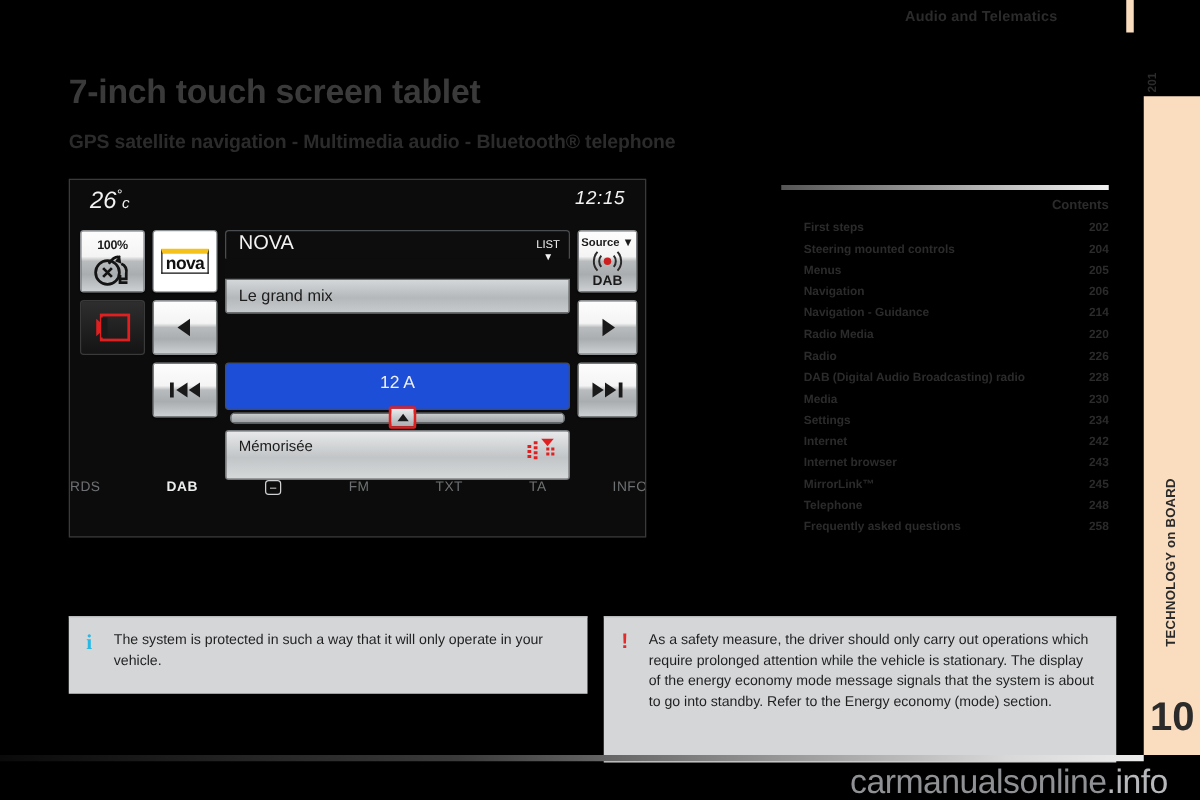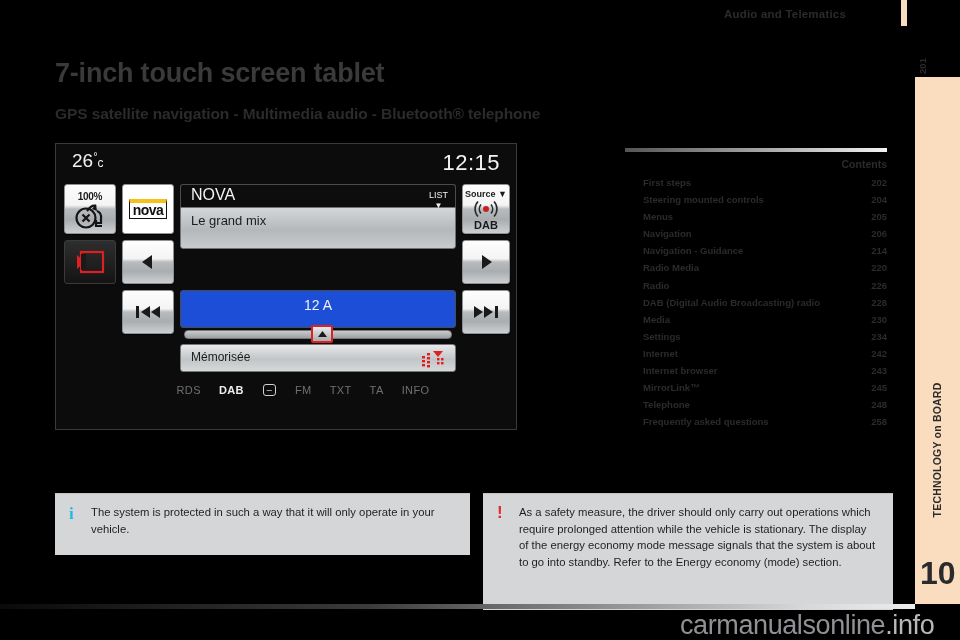--- a/index.html
+++ b/index.html
@@ -88,31 +88,31 @@
 
   
   .tablet {
     position: absolute; left: 55px; top: 143px;
     width: 462px; height: 287px;
     background: #0c0c0c;
     border: 1px solid #3a3a3a;
     overflow: hidden;
   }
   .tab-statusbar {
-    position: relative; height: 36px; width: 100%;
+    position: relative; height: 36px; width: 100%; font-style: italic;
   }
   .tab-temp {
     position: absolute; left: 16px; top: 6px;
     font-size: 19px; color: #f2f2f2; font-weight: 400;
   }
   .tab-temp sup { font-size: 11px; vertical-align: super; }
   .tab-temp .cc { font-size: 12px; }
   .tab-clock {
     position: absolute; right: 16px; top: 6px;
-    font-size: 22px; color: #f2f2f2; letter-spacing: .5px; margin-left: 42px;
+    font-size: 15px; color: #f2f2f2; letter-spacing: .5px; margin-left: 42px;
   }
 
   
   .btn {
     position: absolute;
     background: linear-gradient(to bottom, #fdfdfd 0%, #f4f4f4 42%, #b9bcbe 50%, #a9adaf 72%, #cdd0d2 100%);
     border-radius: 3px;
     border: 1px solid #8e9294;
     box-shadow: 0 1px 1px rgba(0,0,0,.6);
     display: flex; align-items: center; justify-content: center;
@@ -136,24 +136,25 @@
     position: relative; height: 23px;
     background: #0d0d0d;
     border: 1px solid #4a4d4f; border-bottom: none;
     border-radius: 3px 3px 0 0;
   }
   .info-top .nm {
     position: absolute; left: 10px; top: 1px;
     font-size: 16px; color: #f2f2f2;
   }
   .info-bot {
-    position: relative; height: 42px;
+    position: relative; height: 28px;
     background: linear-gradient(to bottom, #d4d7d9 0%, #b4b8ba 55%, #c8cbcd 100%);
     border: 1px solid #6f7375; border-top: 1px solid #6f7375;
     border-radius: 0 0 3px 3px;
+    margin-top: 16px;
   }
   .info-bot .sub {
     position: absolute; left: 10px; top: 5px;
     font-size: 13px; color: #1c1c1c;
   }
   .info-list {
     position: absolute; right: 8px; top: 7px;
     font-size: 9px; color: #f2f2f2; text-align: center; line-height: 9px;
   }
   .info-list .car { font-size: 8px; display: block; margin-top: 1px; }
@@ -192,31 +193,31 @@
   }
   .track-knob {
     position: absolute; left: 255px; top: 181px; width: 22px; height: 18px;
     background: linear-gradient(to bottom,#e9ebec,#a9adaf);
     border: 2px solid #e02020; border-radius: 2px;
     display: flex; align-items: center; justify-content: center;
   }
 
   
   .b-mem {
-    position: absolute; left: 124px; top: 200px; width: 276px; height: 28px;
+    position: absolute; left: 124px; top: 200px; width: 276px; height: 40px;
     background: linear-gradient(to bottom,#e7e9ea 0%, #c2c5c7 55%, #d6d9da 100%);
     border: 1px solid #75797b; border-radius: 3px;
   }
   .b-mem .mtxt { position: absolute; left: 10px; top: 5px; font-size: 12px; color: #1c1c1c; }
   .eq-icon { position: absolute; right: 10px; top: 5px; }
 
   
   .tagrow {
-    position: absolute; left: 16px; top: 240px; width: 462px;
-    display: flex; justify-content: center; gap: 18px;
+    position: absolute; left: 0; top: 240px; width: 462px;
+    display: flex; justify-content: space-between; gap: 18px;
     font-size: 11px; color: #6e7173; letter-spacing: .4px;
   }
   .tagrow .on { color: #eceded; font-weight: bold; }
   .dabbox {
     display: inline-flex; align-items: center; justify-content: center;
     border: 1px solid #cfd1d2; border-radius: 3px;
     width: 13px; height: 12px; margin: 0 1px; vertical-align: middle;
     color: #eceded; font-size: 9px; line-height: 1;
   }
 

